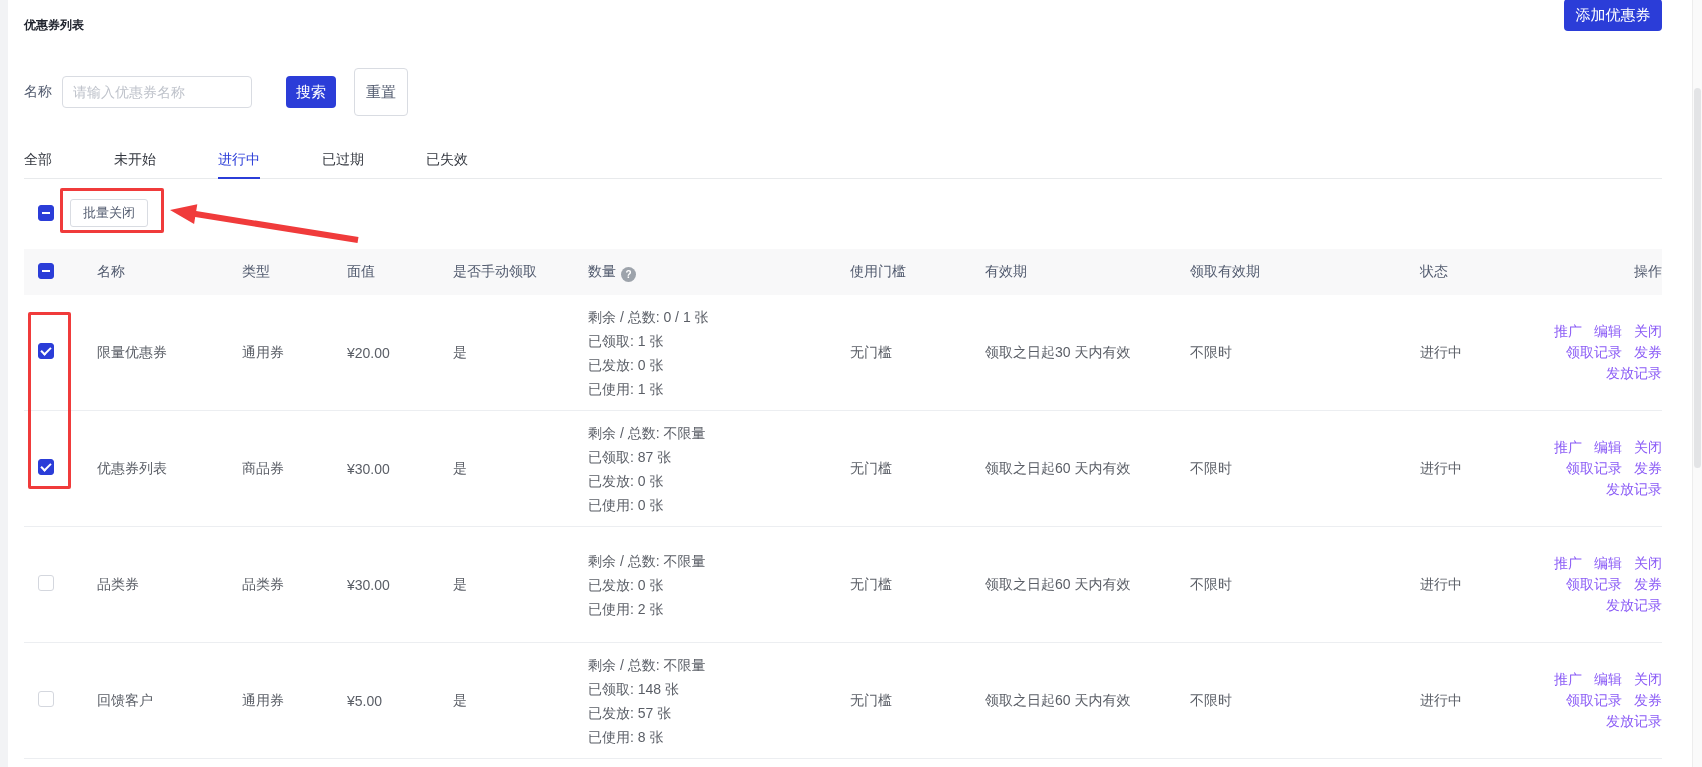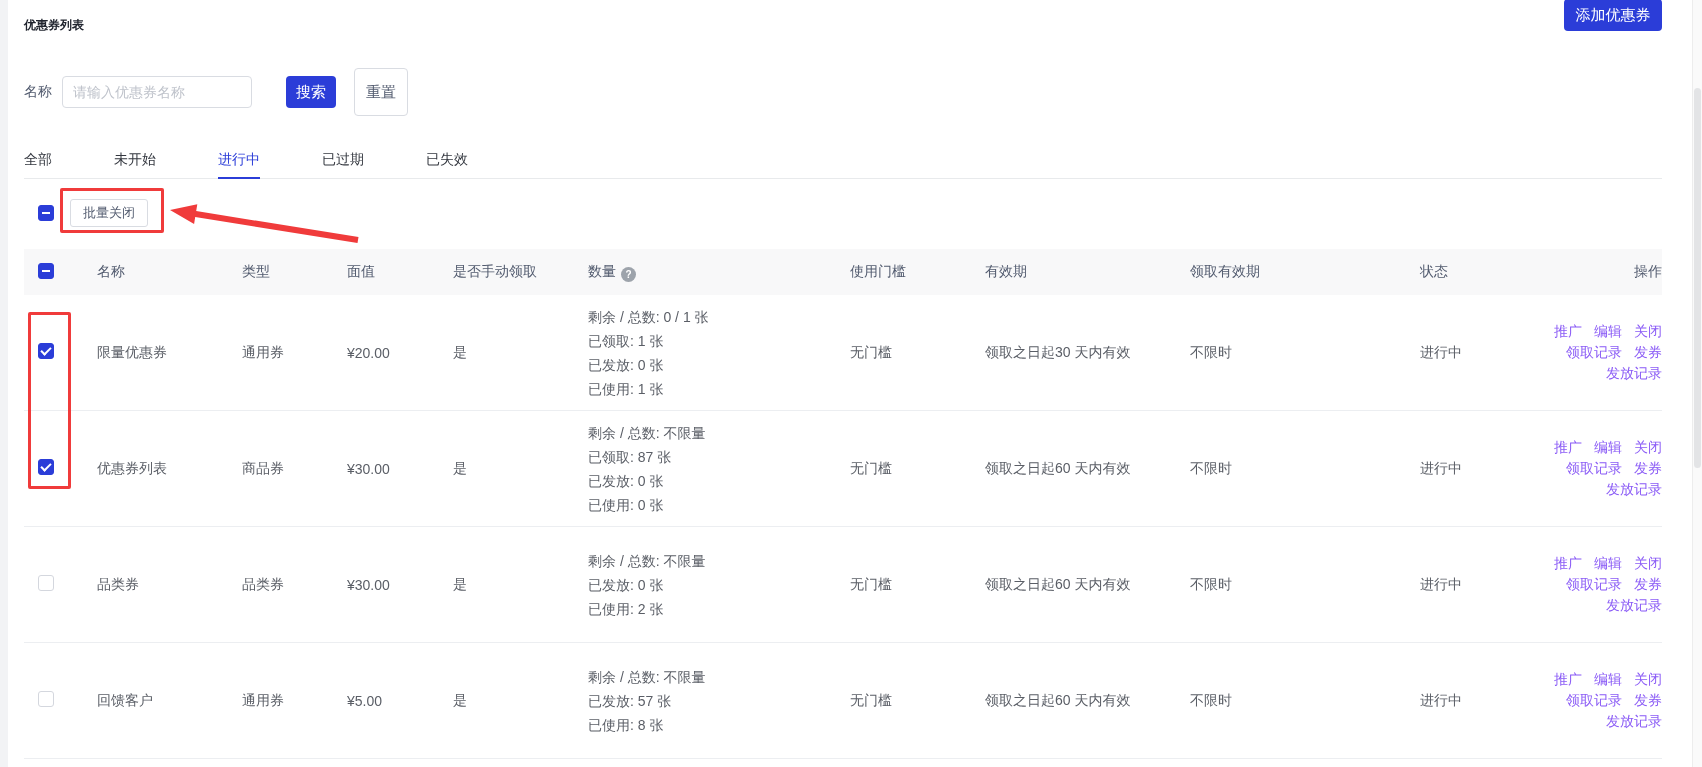--- a/index.html
+++ b/index.html
@@ -188,20 +188,21 @@
   </div>
 
   <div class="grid-row trow">
     <div class="cell c-check"><span class="cbx"></span></div>
     <div class="cell">回馈客户</div>
     <div class="cell">通用券</div>
     <div class="cell">¥5.00</div>
     <div class="cell">是</div>
     <div class="cell">
               <div class="qline">剩余 / 总数: 不限量</div>
+              <div class="qline">已领取: 148 张</div>
               <div class="qline">已发放: 57 张</div>
               <div class="qline">已使用: 8 张</div>
             </div>
     <div class="cell">无门槛</div>
     <div class="cell">领取之日起60 天内有效</div>
     <div class="cell">不限时</div>
     <div class="cell">进行中</div>
     <div class="cell c-actions">
               <div class="aline"><a class="alink">推广</a><a class="alink">编辑</a><a class="alink">关闭</a></div>
               <div class="aline"><a class="alink">领取记录</a><a class="alink">发券</a></div>

